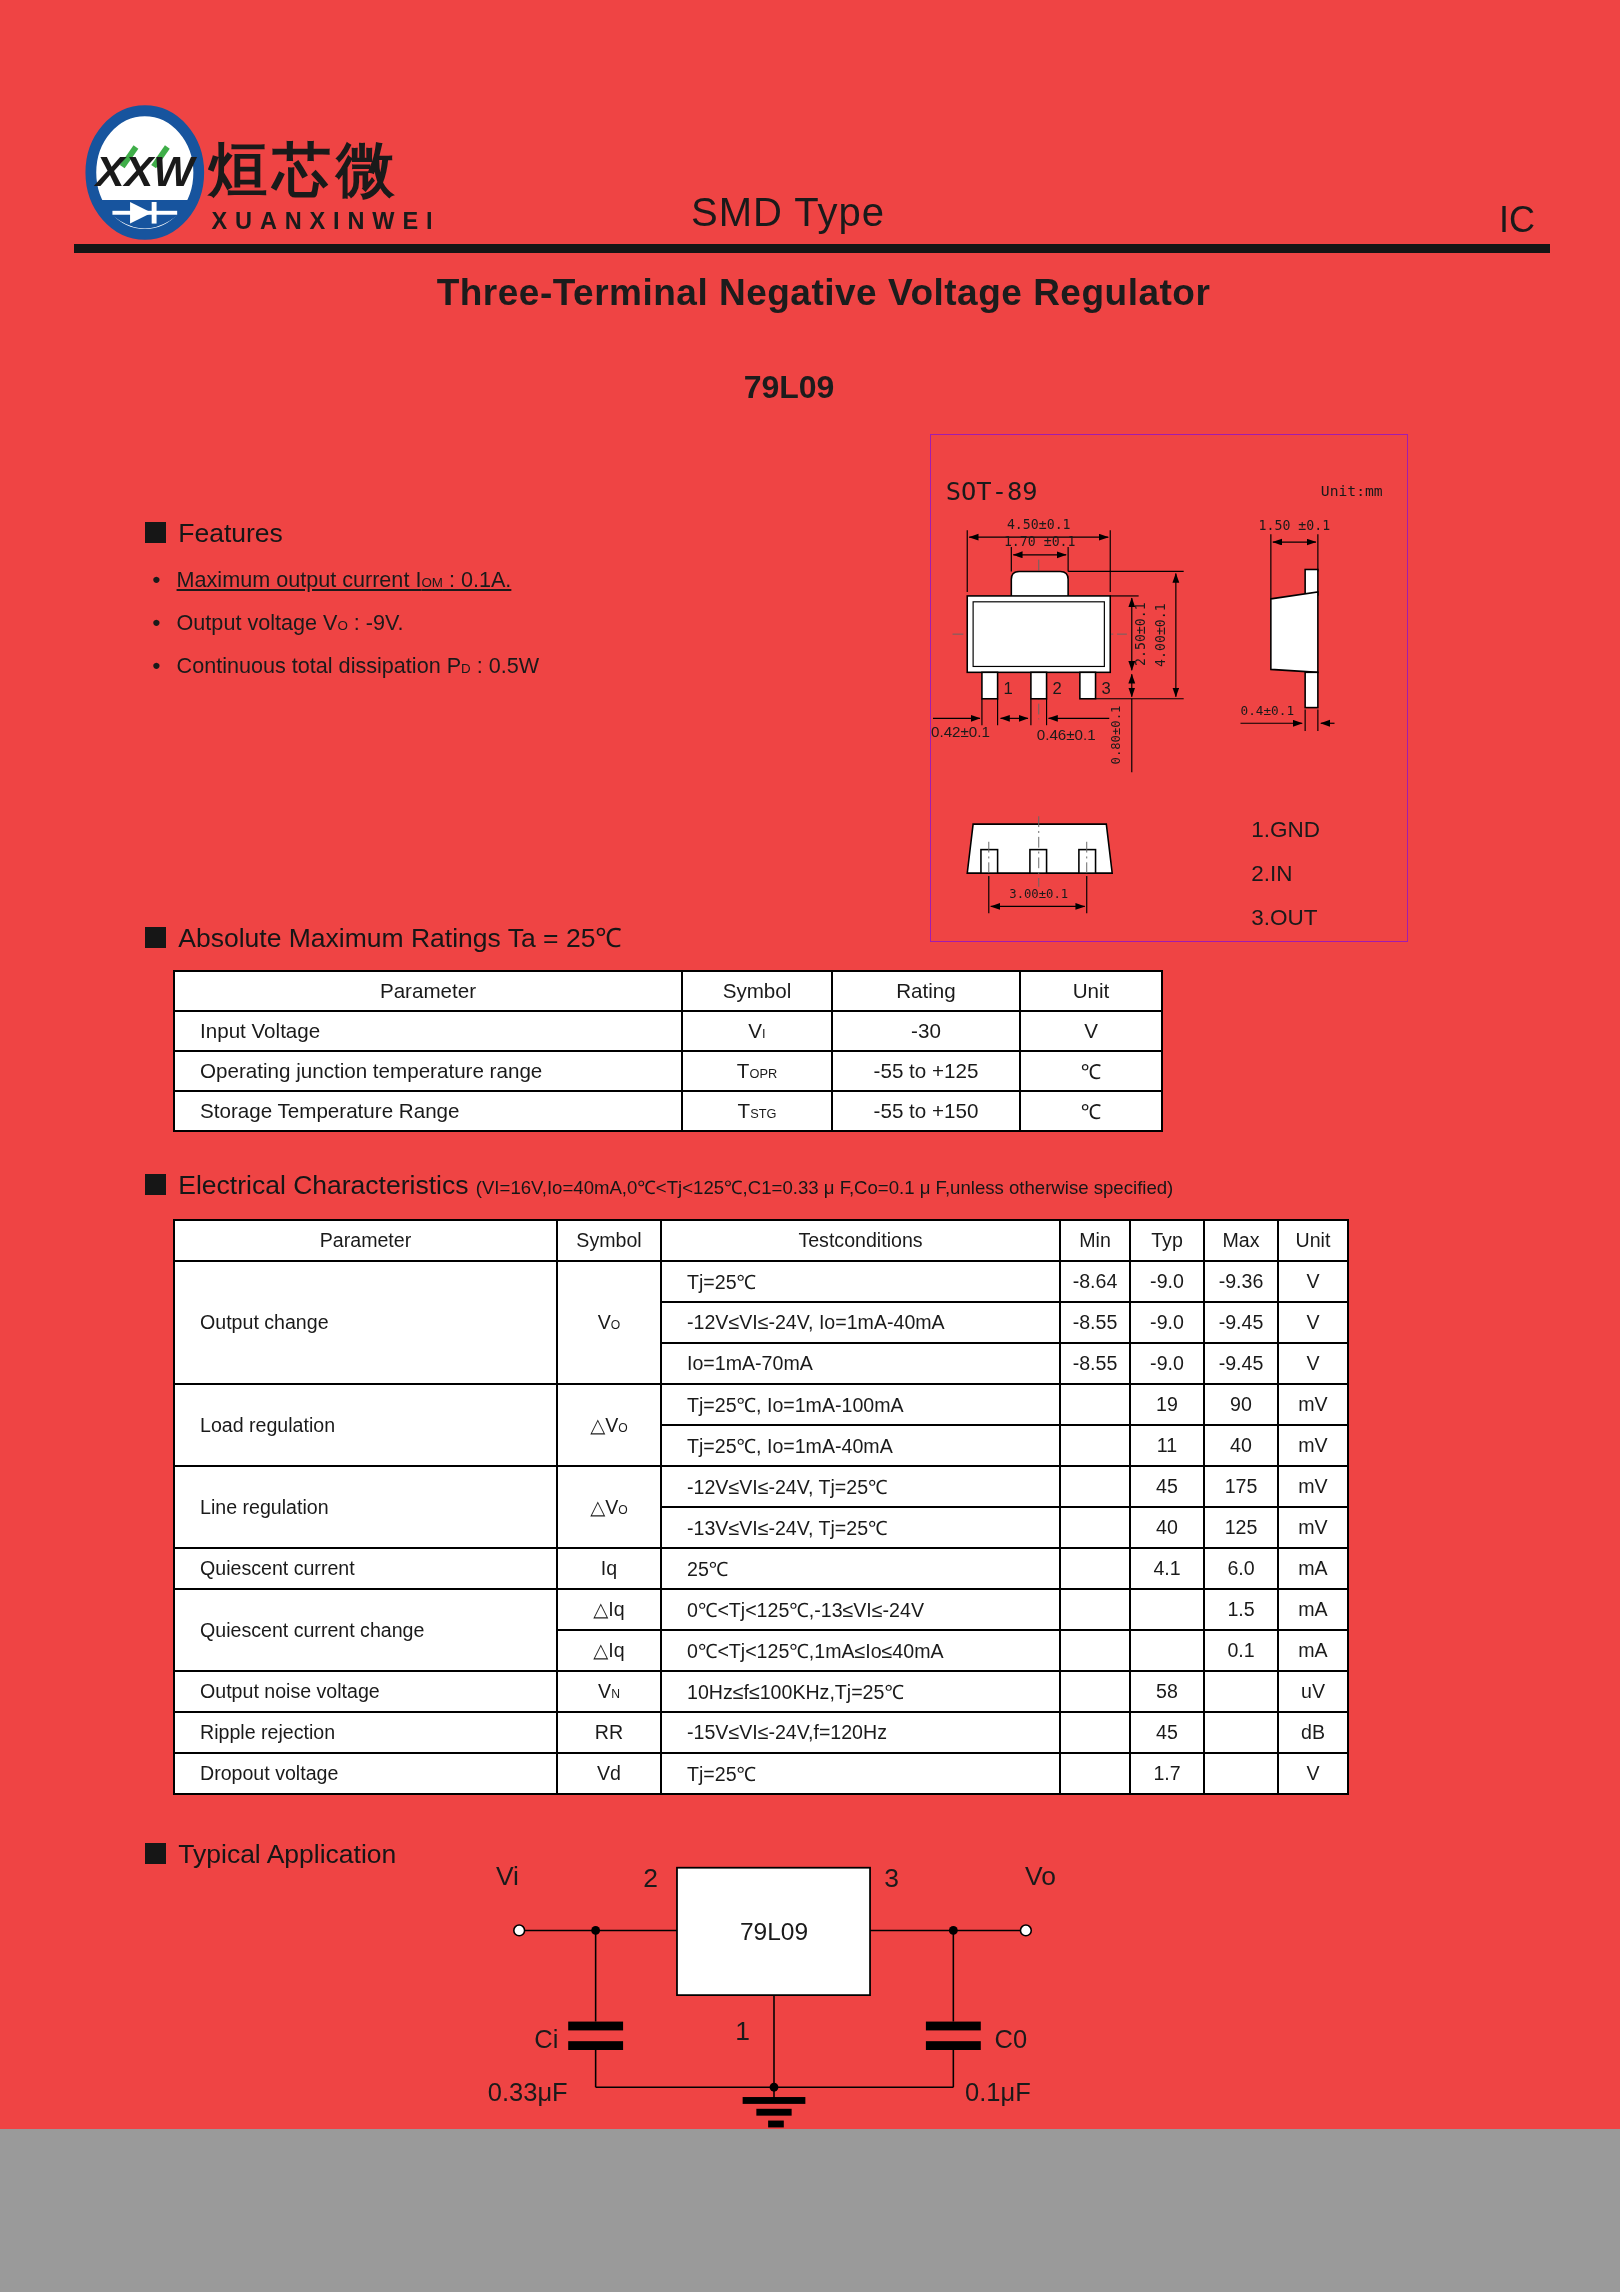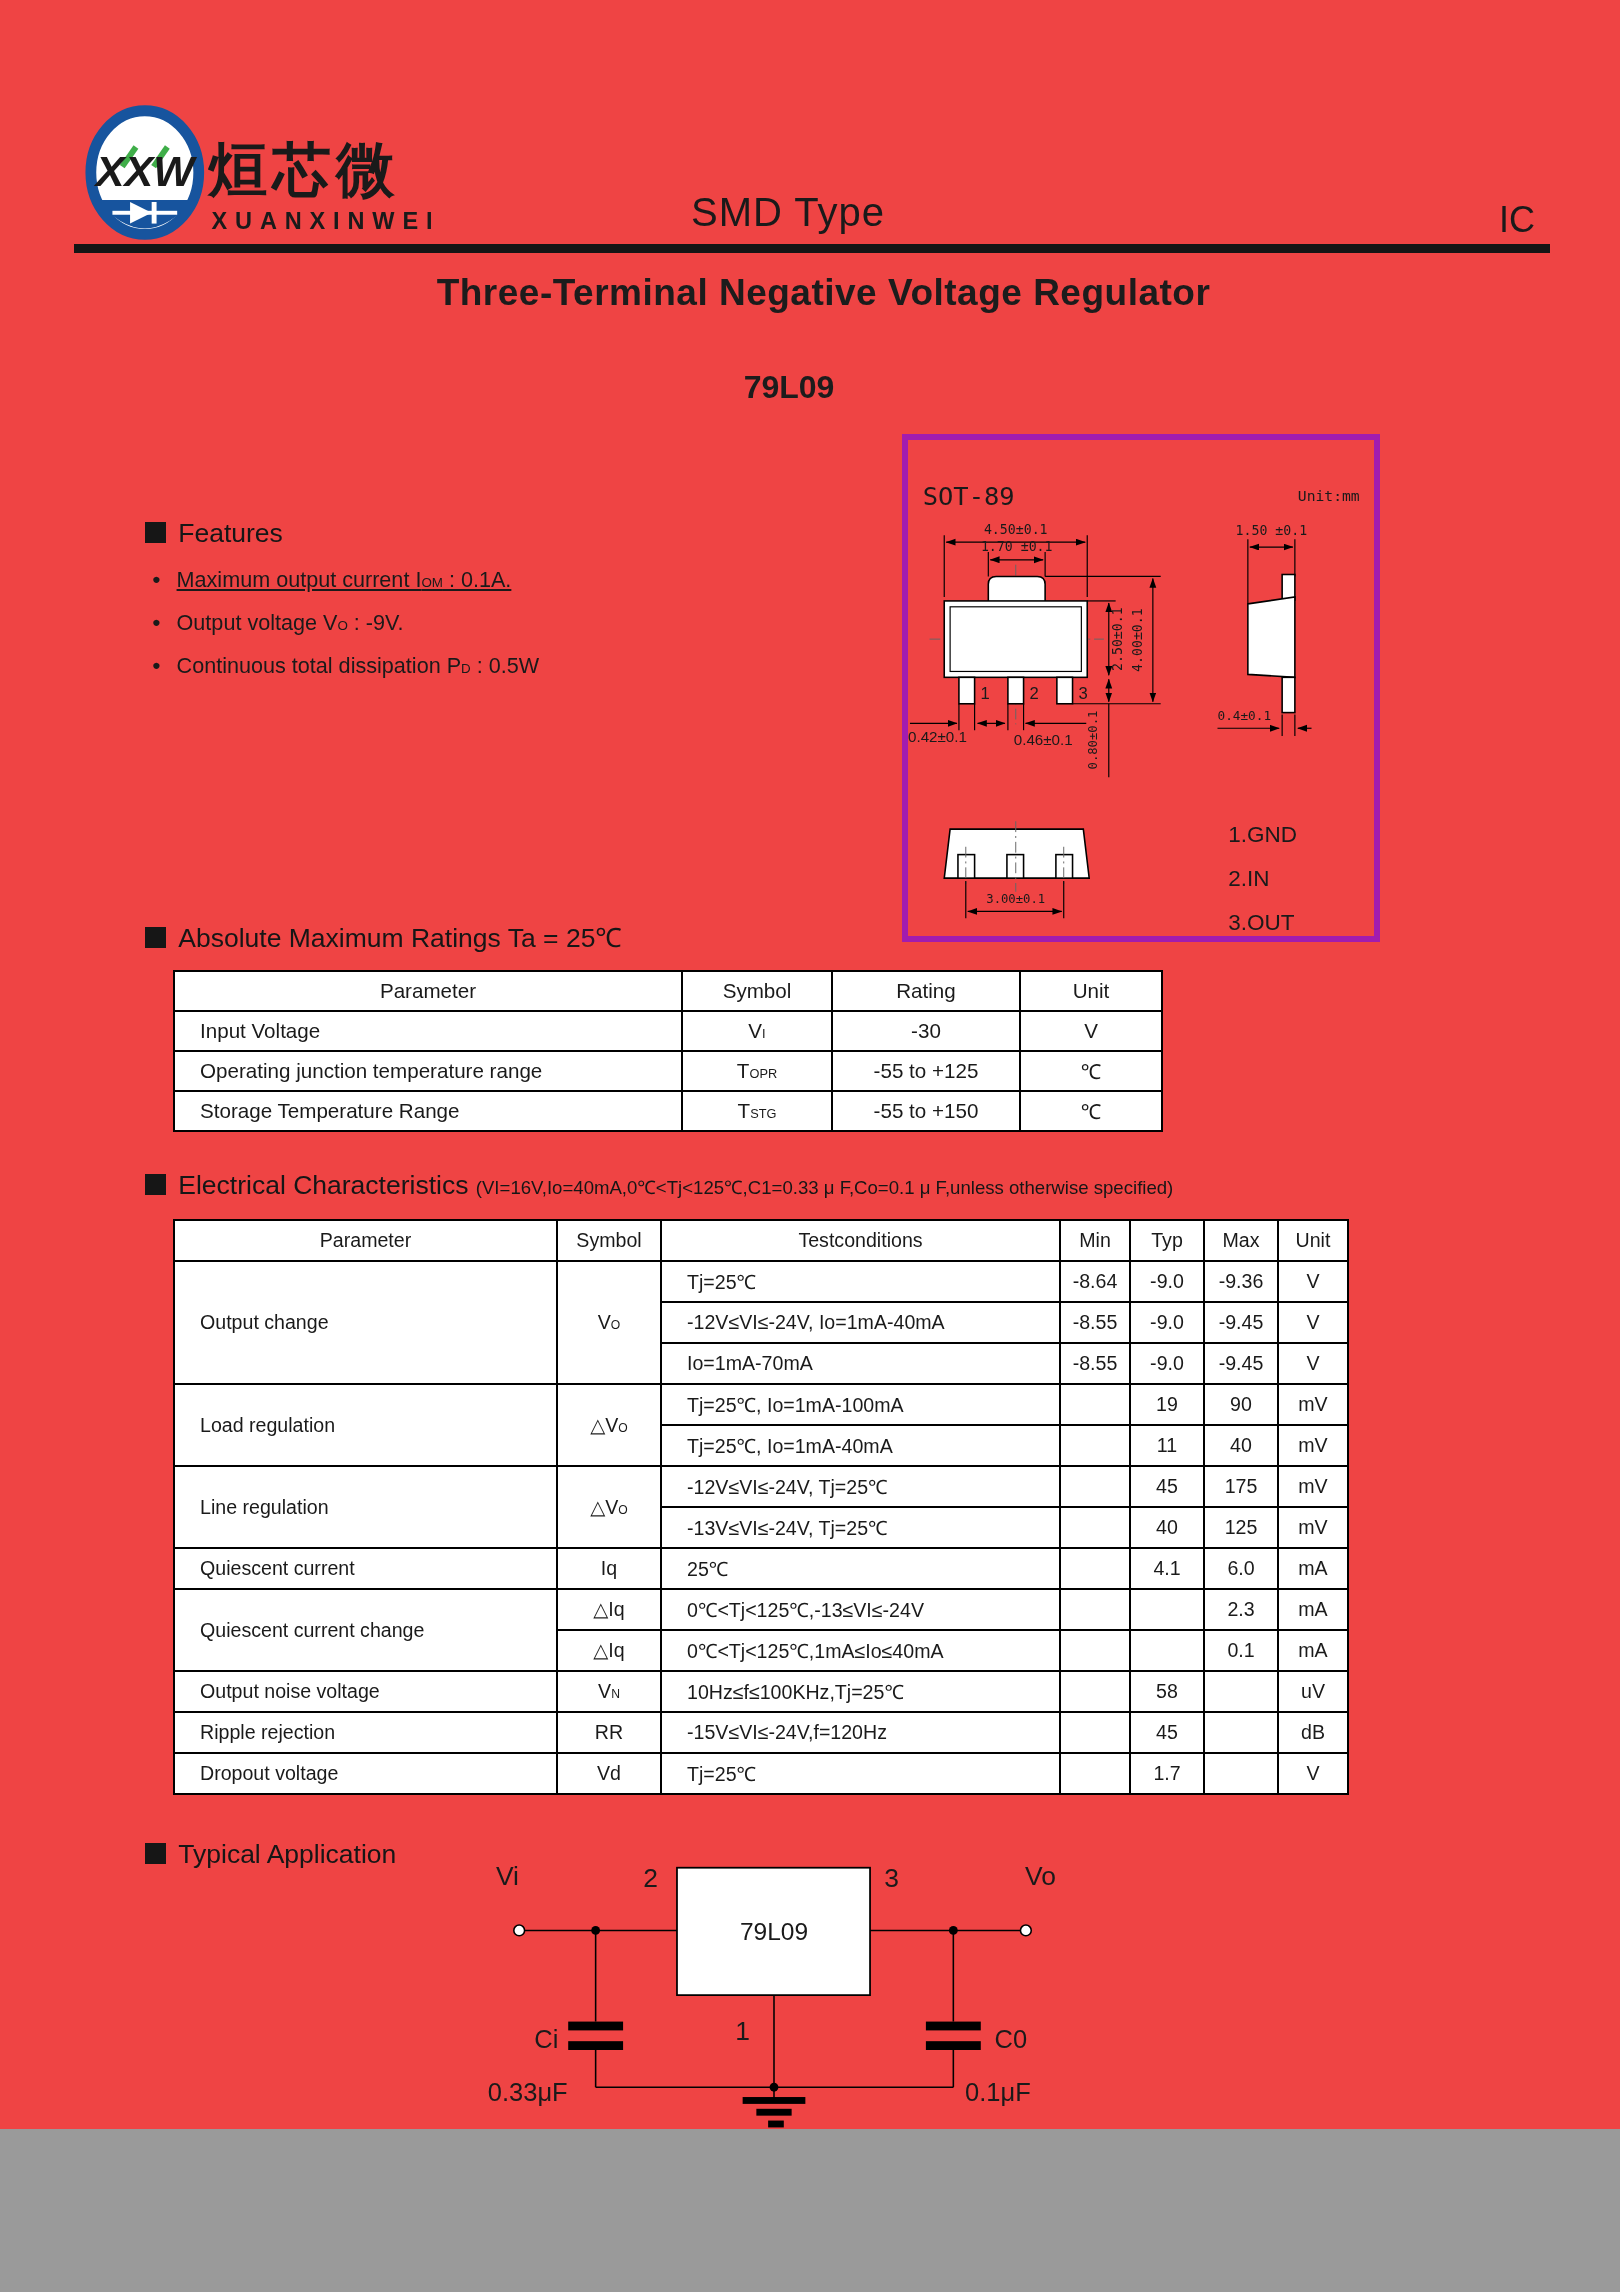--- a/index.html
+++ b/index.html
@@ -25,22 +25,22 @@
   .dot { display:inline-block; font-size:14.7px; margin-right:15.7px; transform:translateY(-2.9px); }
   sub { font-size:0.62em; vertical-align:baseline; }
   table { border-collapse:collapse; background:#fff; table-layout:fixed; }
   .dtable { position:absolute; border:2.9px solid #000; }
   .dtable td { border:2.9px solid #000; text-align:center; color:#1a1a1a; overflow:hidden; }
   .amr td { font-size:20.6px; }
   .amr tr { height:40px; }
   .ec td { font-size:19.6px; }
   .ec tr { height:41px; }
   .pl { text-align:left !important; padding-left:25px; }
-  .pkg-box { position:absolute; left:902px; top:434px; width:478px; height:508px;
-    border:6px solid #a21caf;text-align:center; }
+  .pkg-box { position:absolute; left:930px; top:434px; width:478px; height:508px;
+    border:1px solid #a21caf;text-align:center; }
   .pkg-box svg, .circuit svg { display:block; }
   .circuit { position:absolute; left:431px; top:1854px; width:686px; height:294px; }
   .footer-site { position:absolute; left:0; top:2194px; width:1620px; text-align:center;
     font-size:30px; color:#1a1a1a; }
   .footer-page { position:absolute; left:1362px; top:2188px; font-size:30px; color:#1a1a1a; }
   text { font-family:"Liberation Sans", sans-serif; fill:#1a1a1a; }
   .mono { font-family:"DejaVu Sans Mono", monospace; }
   .dim { font-size:13.5px; }
   .dln { stroke:#000; stroke-width:1.2; fill:none; }
   .shape { stroke:#000; stroke-width:1.6; fill:#fff; }
@@ -297,21 +297,21 @@
           <td>4.1</td>
           <td>6.0</td>
           <td>mA</td>
     </tr>
     <tr>
       <td class="pl" rowspan="2">Quiescent current change</td>
       <td><span>△Iq</span><sub></sub></td>
       <td class="pl">0℃&lt;Tj&lt;125℃,-13≤VI≤-24V</td>
       <td></td>
           <td></td>
-          <td>2.3</td>
+          <td>1.5</td>
           <td>mA</td>
     </tr>
     <tr>
       <td><span>△Iq</span><sub></sub></td>
       <td class="pl">0℃&lt;Tj&lt;125℃,1mA≤Io≤40mA</td>
       <td></td>
           <td></td>
           <td>0.1</td>
           <td>mA</td>
     </tr>

